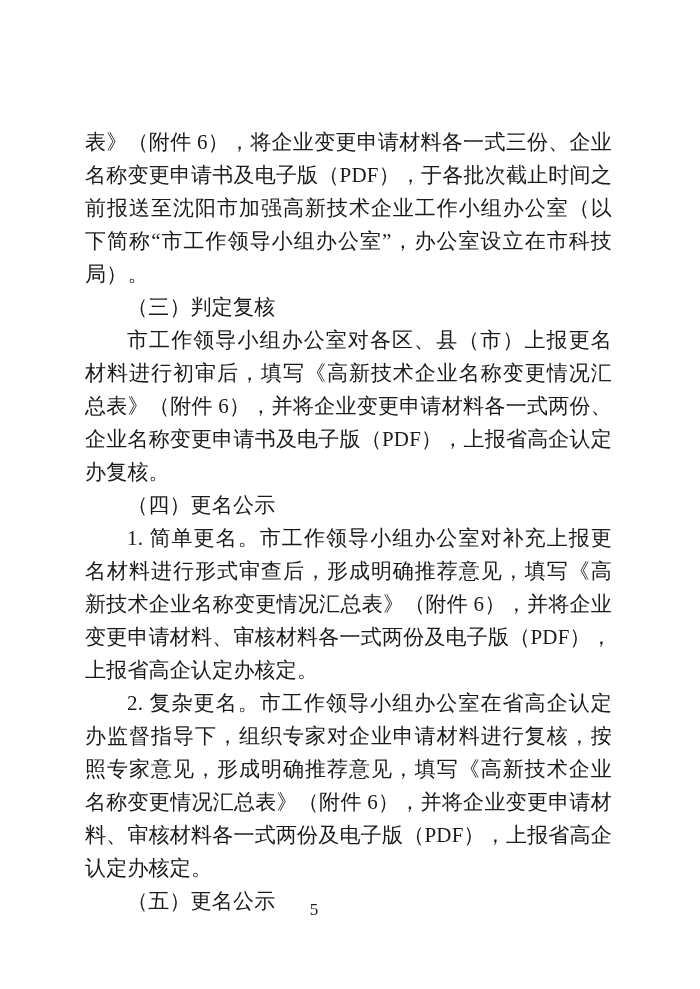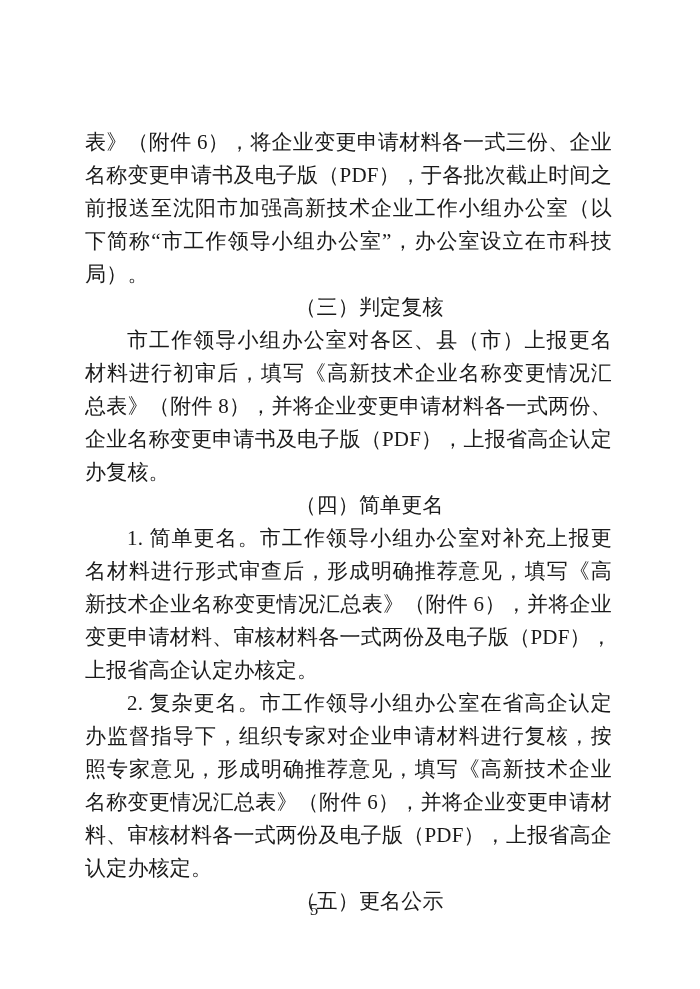--- a/index.html
+++ b/index.html
@@ -28,41 +28,41 @@
     letter-spacing: 0.2px;
   }
   .para {
     margin: 0;
     text-indent: 2em;
   }
   .para.continuation {
     text-indent: 0;
   }
   .para.heading {
-    text-align: center;
+    text-align: left;
     
   }
   .page-footer {
     position: absolute;
     left: 0;
     right: 0;
     top: 900px;
     text-align: center;
     font-size: 17px;
     line-height: 20px;
     color: #1a1a1a;
   }
 </style>
 </head>
 <body>
 
 <div class="page">
   <div class="content">
     <p class="para continuation">表》（附件 6），将企业变更申请材料各一式三份、企业名称变更申请书及电子版（PDF），于各批次截止时间之前报送至沈阳市加强高新技术企业工作小组办公室（以下简称“市工作领导小组办公室”，办公室设立在市科技局）。</p>
     <p class="para heading">（三）判定复核</p>
-    <p class="para">市工作领导小组办公室对各区、县（市）上报更名材料进行初审后，填写《高新技术企业名称变更情况汇总表》（附件 8），并将企业变更申请材料各一式两份、企业名称变更申请书及电子版（PDF），上报省高企认定办复核。</p>
-    <p class="para heading">（四）简单更名</p>
+    <p class="para">市工作领导小组办公室对各区、县（市）上报更名材料进行初审后，填写《高新技术企业名称变更情况汇总表》（附件 6），并将企业变更申请材料各一式两份、企业名称变更申请书及电子版（PDF），上报省高企认定办复核。</p>
+    <p class="para heading">（四）更名公示</p>
     <p class="para">1. 简单更名。市工作领导小组办公室对补充上报更名材料进行形式审查后，形成明确推荐意见，填写《高新技术企业名称变更情况汇总表》（附件 6），并将企业变更申请材料、审核材料各一式两份及电子版（PDF），上报省高企认定办核定。</p>
     <p class="para">2. 复杂更名。市工作领导小组办公室在省高企认定办监督指导下，组织专家对企业申请材料进行复核，按照专家意见，形成明确推荐意见，填写《高新技术企业名称变更情况汇总表》（附件 6），并将企业变更申请材料、审核材料各一式两份及电子版（PDF），上报省高企认定办核定。</p>
     <p class="para heading">（五）更名公示</p>
   </div>
   <div class="page-footer">5</div>
 </div>
 
 </body></html>

